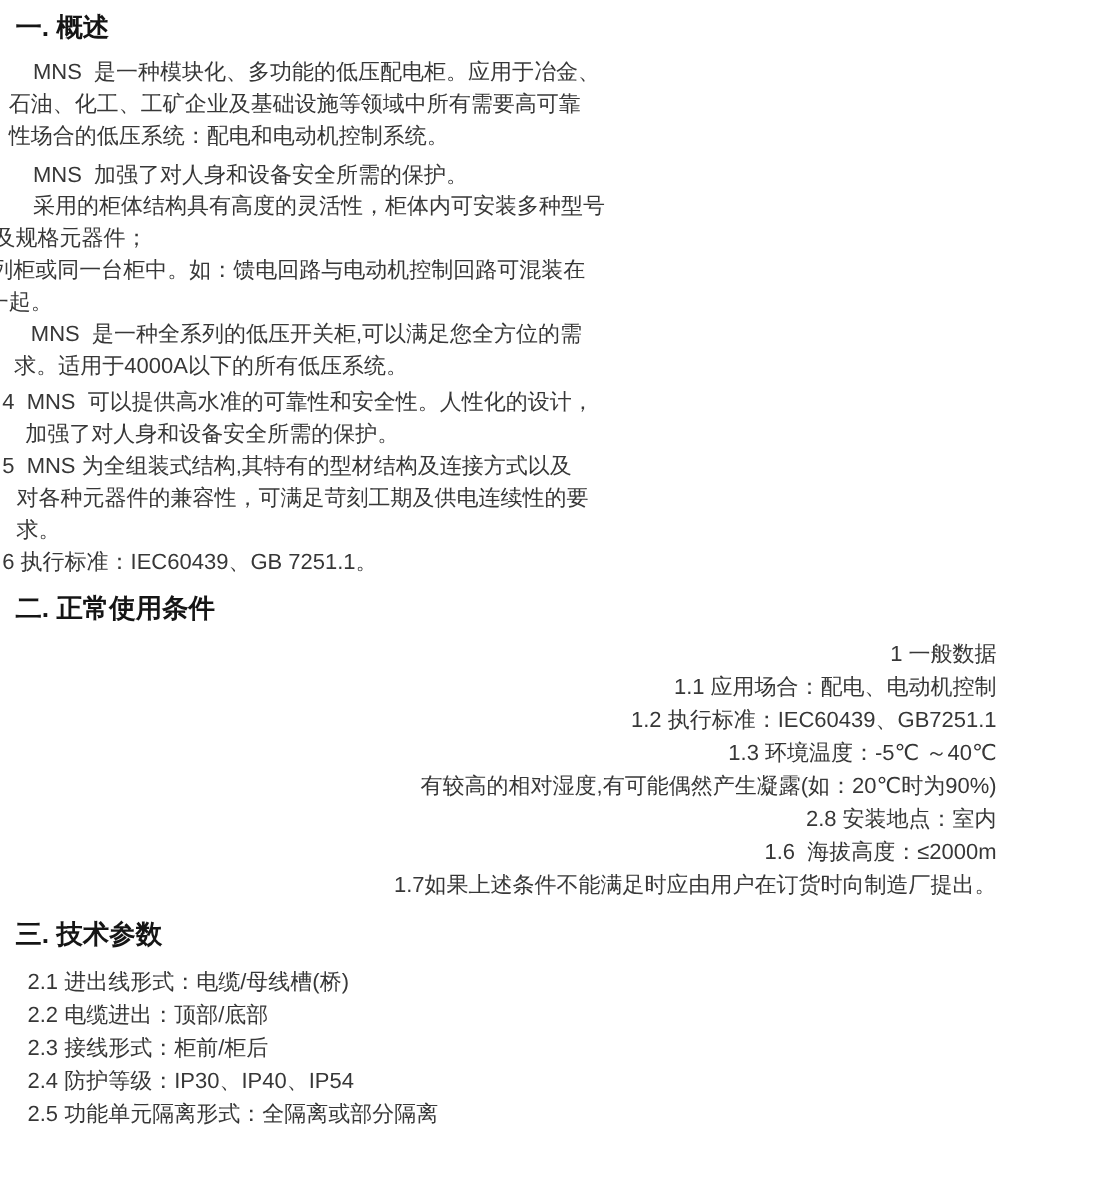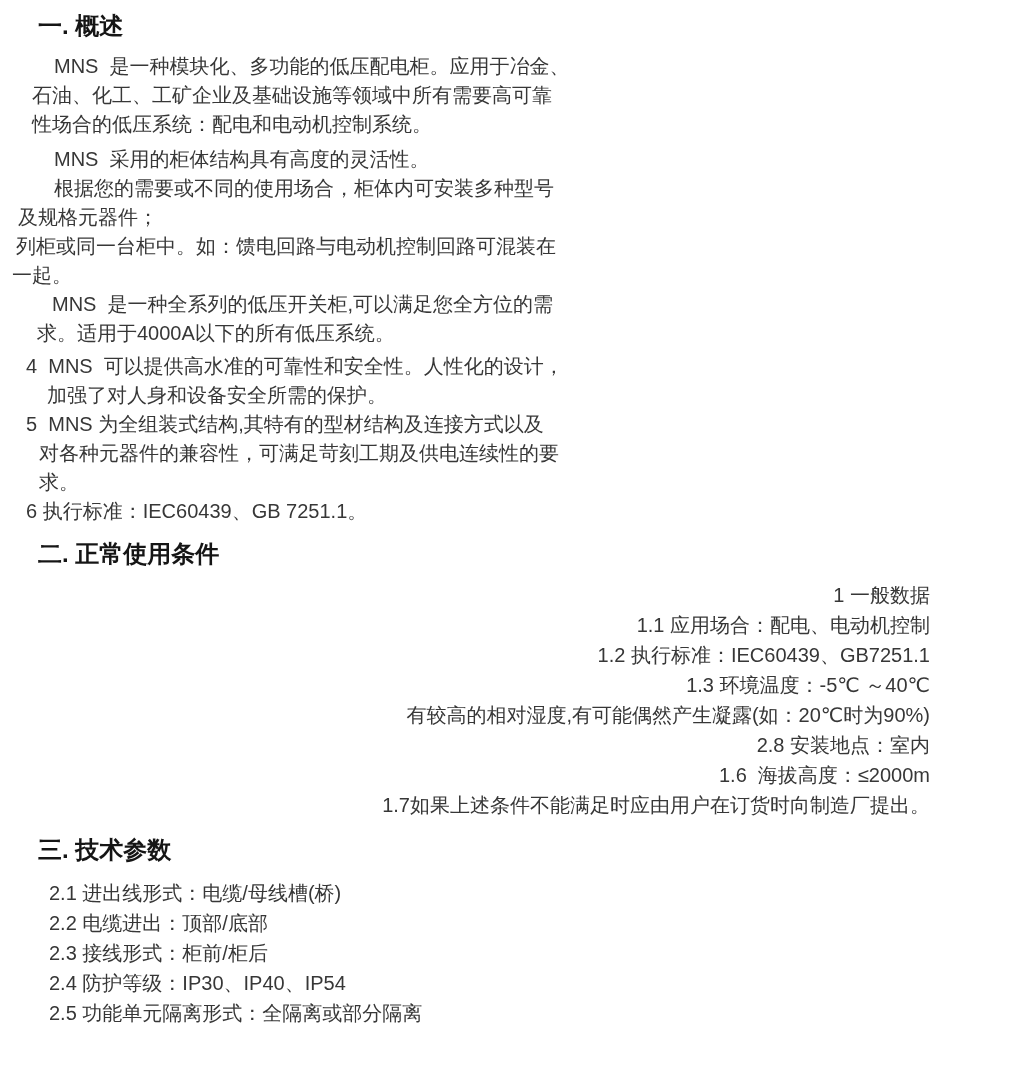--- a/index.html
+++ b/index.html
@@ -11,21 +11,20 @@
     width: 1015px;
     height: 1087px;
     overflow: hidden;
     position: relative;
     font-family: "Liberation Sans", "DejaVu Sans", sans-serif;
   }
   .page {
     width: 906px;
     height: 1087px;
     background: #ffffff;
-    margin-left: 24px;
   }
   .hd {
     font-size: 24px;
     font-weight: bold;
     color: #151515;
     margin: 0 0 0 14px;
     line-height: 32px;
     white-space: pre;
   }
   .ln {
@@ -46,22 +45,22 @@
 <body>
 
 <div class="page">
 
   <section id="sec1">
     <h2 class="hd">一. 概述</h2>
     <div class="body">
       <div class="ln" style="margin-left:30px">MNS  是一种模块化、多功能的低压配电柜。应用于冶金、</div>
       <div class="ln" style="margin-left:8px">石油、化工、工矿企业及基础设施等领域中所有需要高可靠</div>
       <div class="ln" style="margin-left:8px">性场合的低压系统：配电和电动机控制系统。</div>
-      <div class="ln" style="margin-left:30px;margin-top:6px">MNS  采用的柜体结构具有高度的灵活性。</div>
-      <div class="ln" style="margin-left:30px">根据您的需要或不同的使用场合，柜体内可安装多种型号</div>
+      <div class="ln" style="margin-left:30px;margin-top:6px">MNS  加强了对人身和设备安全所需的保护。</div>
+      <div class="ln" style="margin-left:30px">采用的柜体结构具有高度的灵活性，柜体内可安装多种型号</div>
       <div class="ln" style="margin-left:-6px">及规格元器件；</div>
       <div class="ln" style="margin-left:-8px">列柜或同一台柜中。如：馈电回路与电动机控制回路可混装在</div>
       <div class="ln" style="margin-left:-12px">一起。</div>
       <div class="ln" style="margin-left:28px">MNS  是一种全系列的低压开关柜,可以满足您全方位的需</div>
       <div class="ln" style="margin-left:13px">求。适用于4000A以下的所有低压系统。</div>
       <div class="ln" style="margin-left:2px;margin-top:4px">4  MNS  可以提供高水准的可靠性和安全性。人性化的设计，</div>
       <div class="ln" style="margin-left:23px">加强了对人身和设备安全所需的保护。</div>
       <div class="ln" style="margin-left:2px">5  MNS 为全组装式结构,其特有的型材结构及连接方式以及</div>
       <div class="ln" style="margin-left:15px">对各种元器件的兼容性，可满足苛刻工期及供电连续性的要</div>
       <div class="ln" style="margin-left:15px">求。</div>

